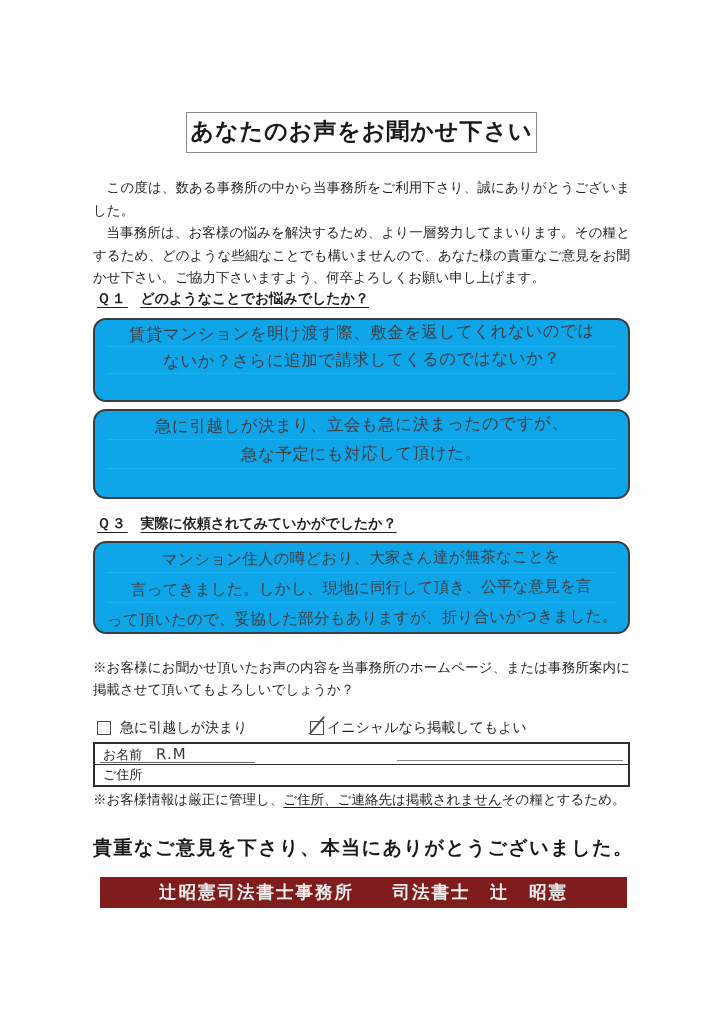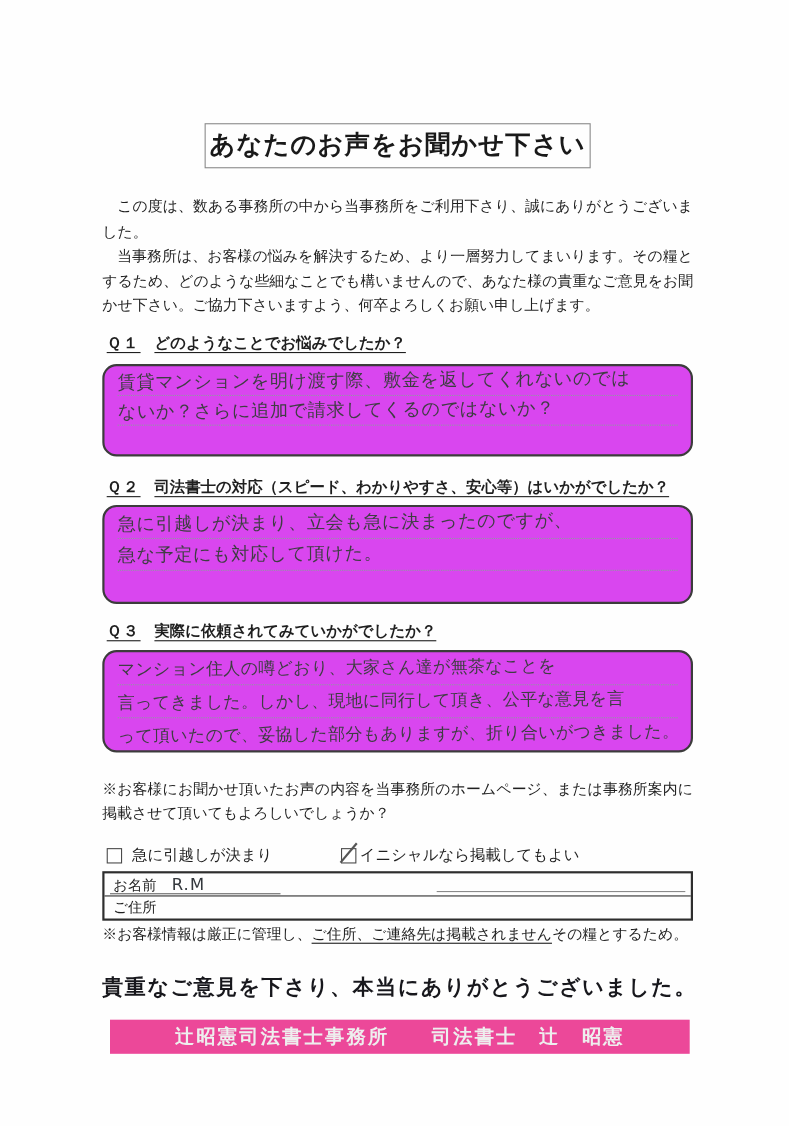--- a/index.html
+++ b/index.html
@@ -21,28 +21,28 @@
   .intro{margin-top:24px;font-size:13.5px;line-height:22.5px;}
   .intro p{margin:0;text-indent:1em;text-align:justify;}
 
   
   .q-heading{
     margin:0 0 0 4px;font-size:14px;font-weight:600;
     text-decoration:underline;text-underline-offset:4px;
     display:table;
   }
   .q-no{margin-right:0.9em;letter-spacing:2px;}
-  .qh1{margin-top:13px;}
+  .qh1{}
   .qh2{margin-top:19px;}
   .qh3{margin-top:16px;}
 
   
   .answer-box{
     border:2px solid #3c3c3c;border-radius:13px;
-    margin-top:10px;padding:0 12px;overflow:hidden;background:#d946ef;
+    margin-top:10px;padding:0 12px;overflow:hidden;background:#0ea5e9;text-align:center;
   }
   .answer-line{border-bottom:1px dotted #8f9aa0;white-space:nowrap;overflow:hidden;}
   .answer-line.last{border-bottom:none;}
   .box-q1 .answer-line{height:26px;line-height:26px;}
   .box-q2 .answer-line{height:28px;line-height:28px;}
   .box-q3 .answer-line{height:29px;line-height:29px;}
   .box-q2{margin-top:7px;}
   .box-q3{margin-top:8px;}
 
   .hand{
@@ -84,21 +84,21 @@
 
   
   .closing{
     margin-top:26px;font-size:19px;font-weight:700;letter-spacing:1.5px;
     color:#17171c;text-align:center;white-space:nowrap;
   }
 
   
   .footer-bar{
     margin:16px 0 0 7px;width:527px;height:31px;line-height:31px;
-    background:#ec4899;color:#eeeeee;text-align:center;
+    background:#7f1d1d;color:#eeeeee;text-align:center;
     font-size:17.5px;font-weight:600;letter-spacing:2px;white-space:nowrap;
   }
   .footer-gap{display:inline-block;width:2.2em;}
 </style>
 </head>
 <body>
 
 <div class="page">
   <div class="content">
 
@@ -114,24 +114,20 @@
     <div class="q-heading qh1">
       <span class="q-no">Ｑ１</span>
         <span>どのようなことでお悩みでしたか？</span>
     </div>
     <div class="answer-box box-q1">
       <div class="answer-line"><span class="hand">賃貸マンションを明け渡す際、敷金を返してくれないのでは</span></div>
       <div class="answer-line"><span class="hand">ないか？さらに追加で請求してくるのではないか？</span></div>
       <div class="answer-line last"><span class="hand"></span></div>
     </div>
 
-    <div class="q-heading qh2">
-      <span class="q-no">Ｑ２</span>
-        <span>司法書士の対応（スピード、わかりやすさ、安心等）はいかがでしたか？</span>
-    </div>
     <div class="answer-box box-q2">
       <div class="answer-line"><span class="hand">急に引越しが決まり、立会も急に決まったのですが、</span></div>
       <div class="answer-line"><span class="hand">急な予定にも対応して頂けた。</span></div>
       <div class="answer-line last"><span class="hand"></span></div>
     </div>
 
     <div class="q-heading qh3">
       <span class="q-no">Ｑ３</span>
         <span>実際に依頼されてみていかがでしたか？</span>
     </div>

